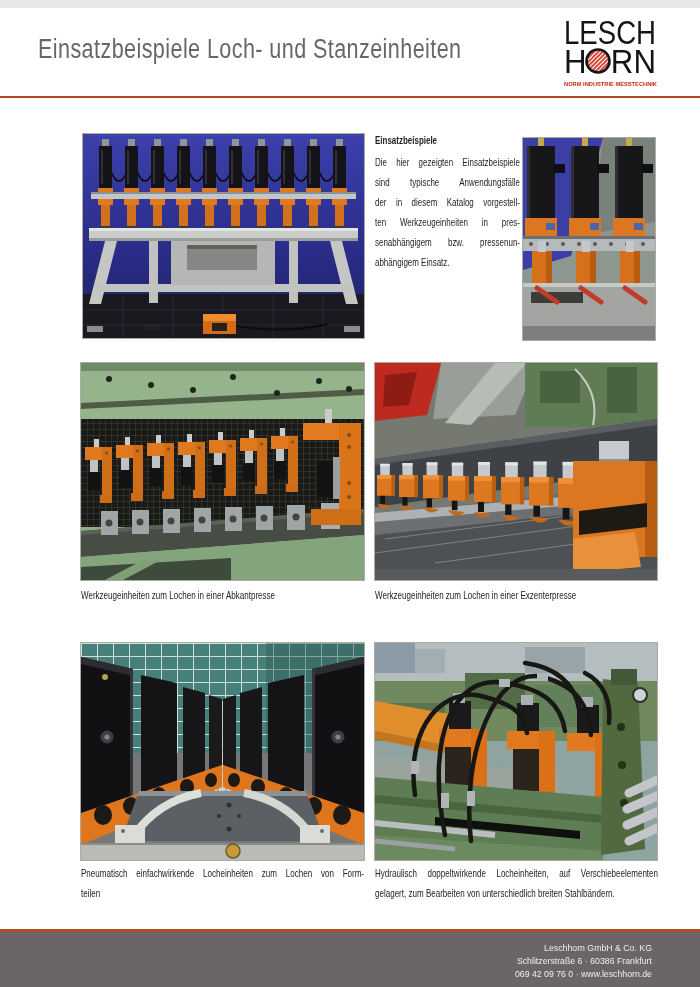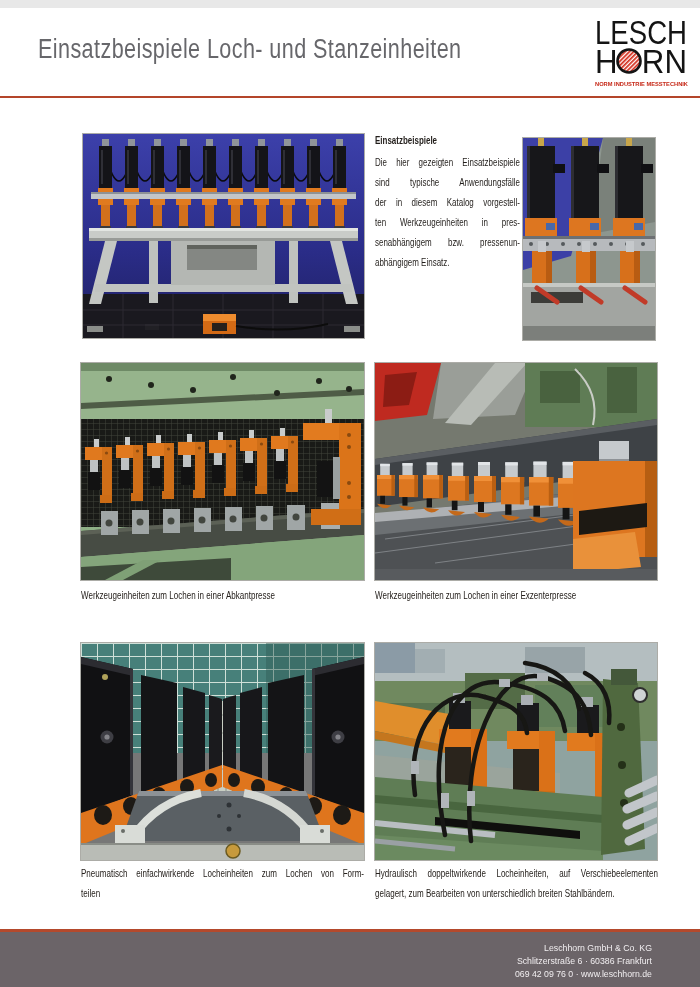--- a/index.html
+++ b/index.html
@@ -4,21 +4,21 @@
 <style>
   html,body{margin:0;padding:0;background:#e8e8e8}
   .page{position:relative;width:700px;height:987px;margin:8px auto;background:#ffffff;
         font-family:"Liberation Sans",sans-serif;overflow:hidden}
   .abs{position:absolute}
 
   
   .title{left:38px;top:26px;font-size:27px;color:#67676b;white-space:nowrap;
          transform:scaleX(0.80);transform-origin:0 0;letter-spacing:.5px}
   .rule-top{left:0;top:88px;width:700px;height:2px;background:#b4452a}
-  .logo-box{left:594px;top:10px;width:95px;height:72px}
+  .logo-box{left:563px;top:10px;width:95px;height:72px}
 
   
   .intro{left:375px;top:122px;width:200px;transform:scaleX(0.725);transform-origin:0 0;
          font-size:11px;color:#221e1b;line-height:20px}
   .intro-heading{font-weight:bold;height:22px}
   .para-line{text-align:justify;text-align-last:justify;height:20px;overflow:visible}
   .para-line:last-child{text-align-last:left}
 
   
   .photo{position:absolute;box-shadow:0 0 0 1px rgba(70,70,60,.45);background:#777}

